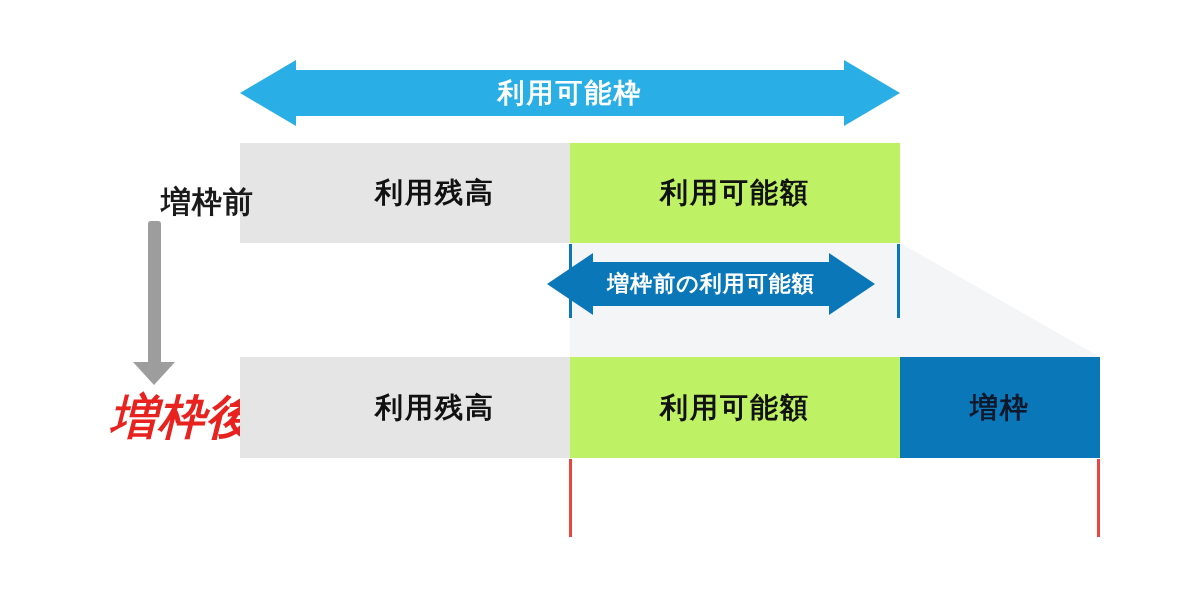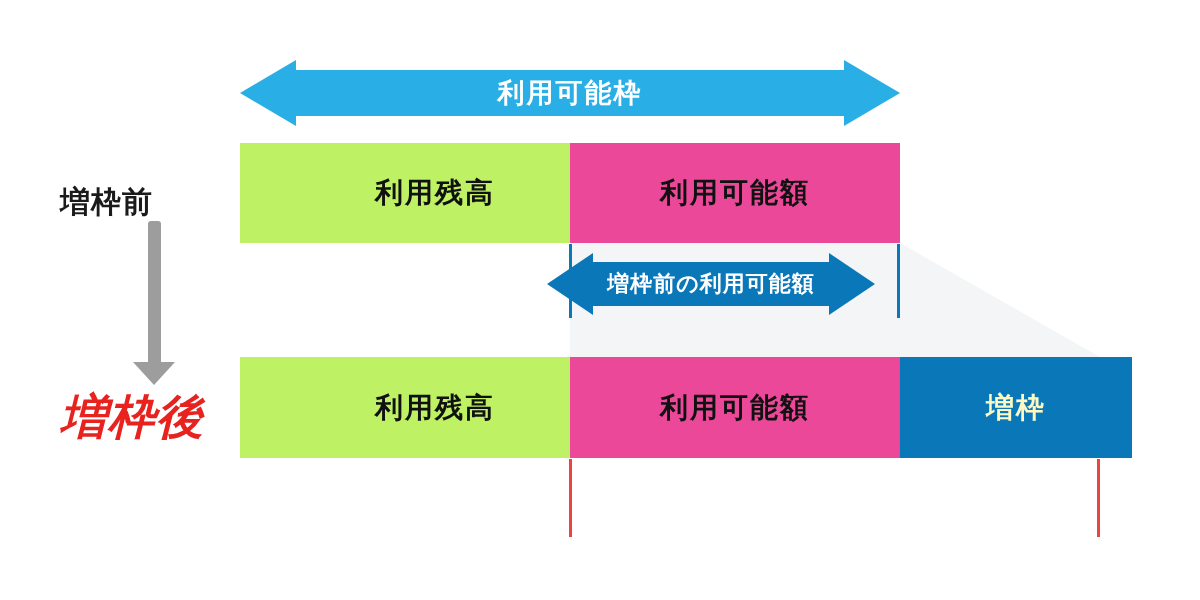--- a/index.html
+++ b/index.html
@@ -35,42 +35,42 @@
   .red-arrow .shaft{left:50px;right:50px;top:11px;height:44px;background:#EA4541;}
   .red-arrow .arrow-label{font-size:29px;}
 
   
   .bar-seg{
     position:absolute;display:flex;align-items:center;justify-content:center;
     font-weight:bold;font-size:28px;color:#111111;letter-spacing:2px;
   }
   .row-before .bar-seg{top:143px;height:100px;}
   .row-after  .bar-seg{top:357px;height:101px;}
-  .seg-balance{left:240px;width:390px;background:#bef264;text-align:center;}
-  .seg-available{left:570px;width:330px;background:#ec4899;}
-  .seg-increase{left:900px;width:232px;background:#0A77B9;color:#fef9c3;}
+  .seg-balance{left:240px;width:390px;background:#e5e5e5;text-align:center;}
+  .seg-available{left:570px;width:330px;background:#bef264;}
+  .seg-increase{left:900px;width:200px;background:#0A77B9;color:#0f172a;}
 
   
   .wedge{
     position:absolute;left:570px;top:243px;width:530px;height:114px;
     background:#F4F5F6;
     clip-path:polygon(0 0, 62.26% 0, 100% 100%, 0 100%);
   }
 
   
   .tick{position:absolute;width:3px;}
   .tick-blue{background:#0A77B9;top:244px;height:74px;}
   .tick-blue.t-left{left:569px;}
   .tick-blue.t-right{left:897px;}
   .tick-red{background:#EA4541;top:459px;height:78px;}
   .tick-red.t-left{left:569px;}
   .tick-red.t-right{left:1097px;}
 
   
-  .row-label{position:absolute;left:60px;width:200px;text-align:left;font-weight:bold;}
+  .row-label{position:absolute;left:54px;width:200px;text-align:right;font-weight:bold;}
   .label-before{top:182px;font-size:30px;color:#1A1A1A;letter-spacing:1px;}
   .label-after{top:386px;font-size:47px;color:#E8231F;letter-spacing:1px;font-style:italic;}
 
   
   .down-arrow{position:absolute;left:0;top:0;}
   .down-arrow .dshaft{position:absolute;left:148px;top:221px;width:13px;height:141px;background:#9D9D9D;border-radius:3px 3px 0 0;}
   .down-arrow .dhead{position:absolute;left:133px;top:362px;width:0;height:0;
     border-left:21px solid transparent;border-right:21px solid transparent;border-top:23px solid #9D9D9D;}
 </style>
 </head>

